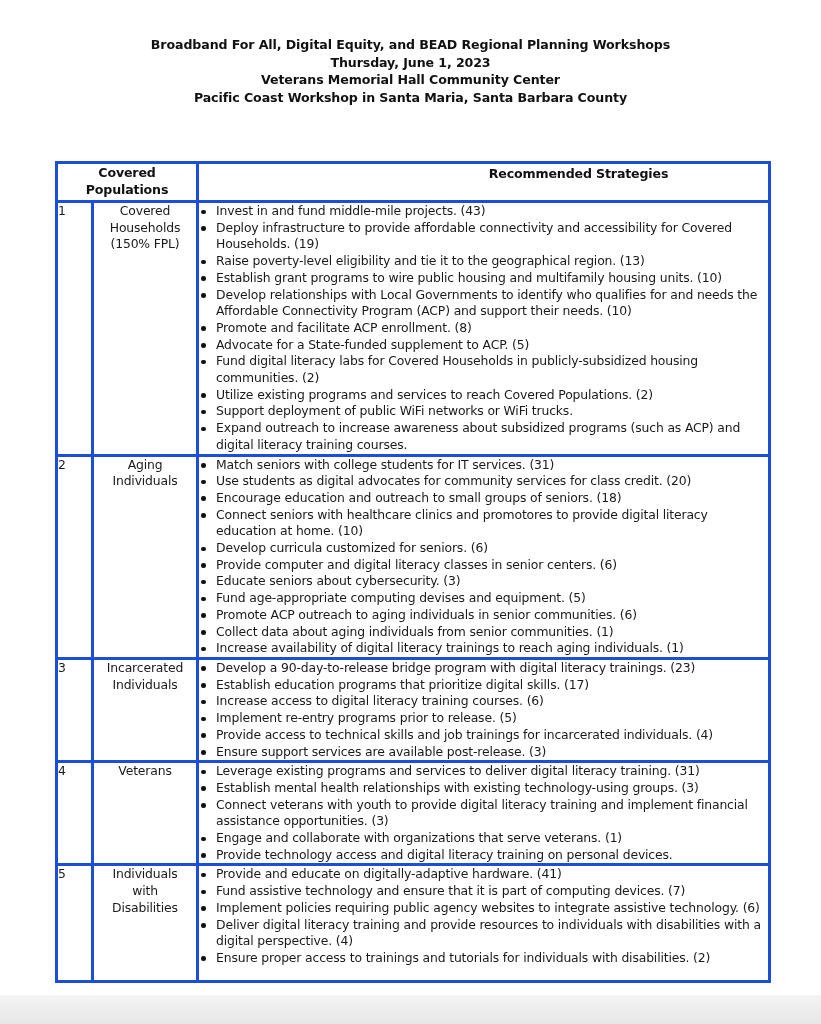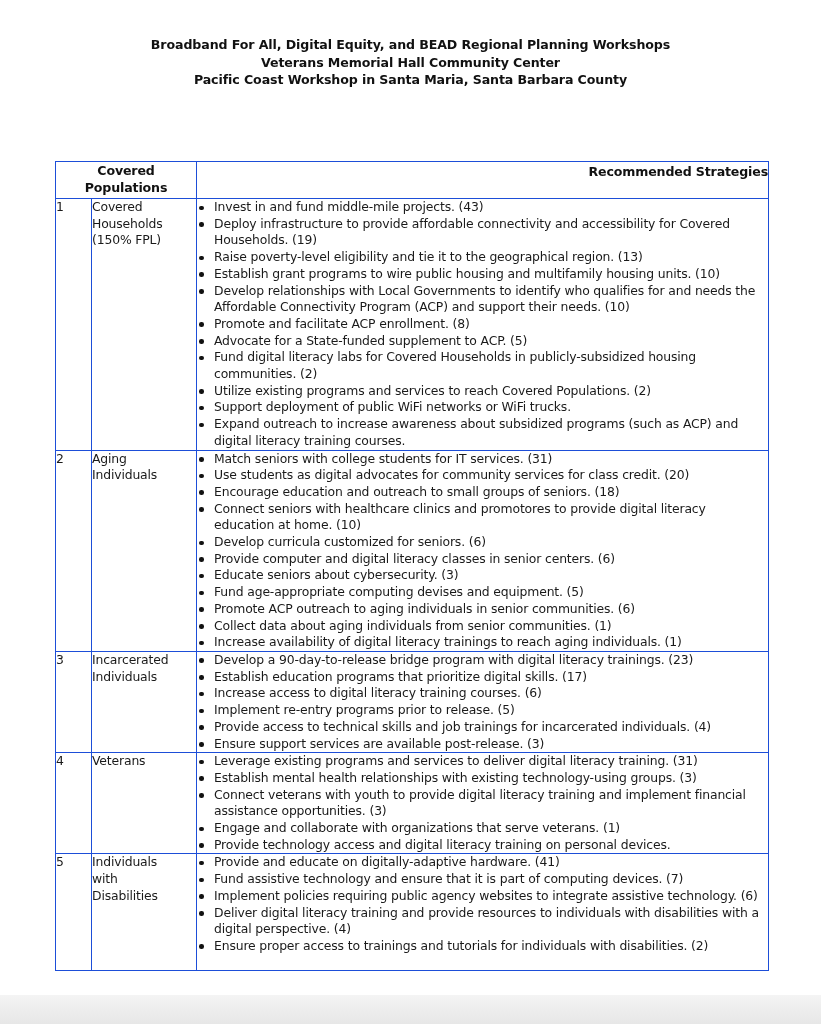--- a/index.html
+++ b/index.html
@@ -34,36 +34,36 @@
       left: 55px;
       top: 161px;
       width: 713px;
       border-collapse: collapse;
       table-layout: fixed;
       font-size: 12.4px;
       line-height: 16.7px;
       letter-spacing: -0.15px;
     }
     table.strategies td, table.strategies th {
-      border: 1px solid #1d4ed8;
+      border: 3px solid #1d4ed8;
       vertical-align: top;
       padding: 0;
     }
     table.strategies th {
       font-weight: bold;
       font-size: 12.6px;
       line-height: 17px;
       color: #111;
     }
     th.col-pop-head {
       text-align: center;
       height: 36px;
     }
     th.col-strat-head {
-      text-align: right;
+      text-align: center;
       padding-left: 190px !important;
       padding-top: 1px !important;
     }
     td.num-cell {
       padding: 1px 0 0 7px;
     }
     td.name-cell {
       padding: 1px 0 0 6px;
     }
     td.strat-cell {
@@ -82,36 +82,37 @@
     ul.bullets li::before {
       content: "";
       position: absolute;
       left: 2px;
       top: 6.5px;
       width: 4.5px;
       height: 4.5px;
       border-radius: 50%;
       background: #111;
     }
-    .name-line { display: block; }
+    .name-line { display: block; text-align: center; }
 
     .bottom-band {
       position: absolute;
       left: 0;
       top: 995px;
       width: 821px;
       height: 29px;
       background: linear-gradient(#f4f4f4, #ececec 60%, #e7e7e7);
     }
   </style>
 </head>
 <body>
 
 <div class="doc-header">
   <div>Broadband For All, Digital Equity, and BEAD Regional Planning Workshops</div>
+  <div>Thursday, June 1, 2023</div>
   <div>Veterans Memorial Hall Community Center</div>
   <div>Pacific Coast Workshop in Santa Maria, Santa Barbara County</div>
 </div>
 
 <table class="strategies">
   <colgroup>
     <col style="width:36px">
     <col style="width:105px">
     <col style="width:572px">
   </colgroup>

